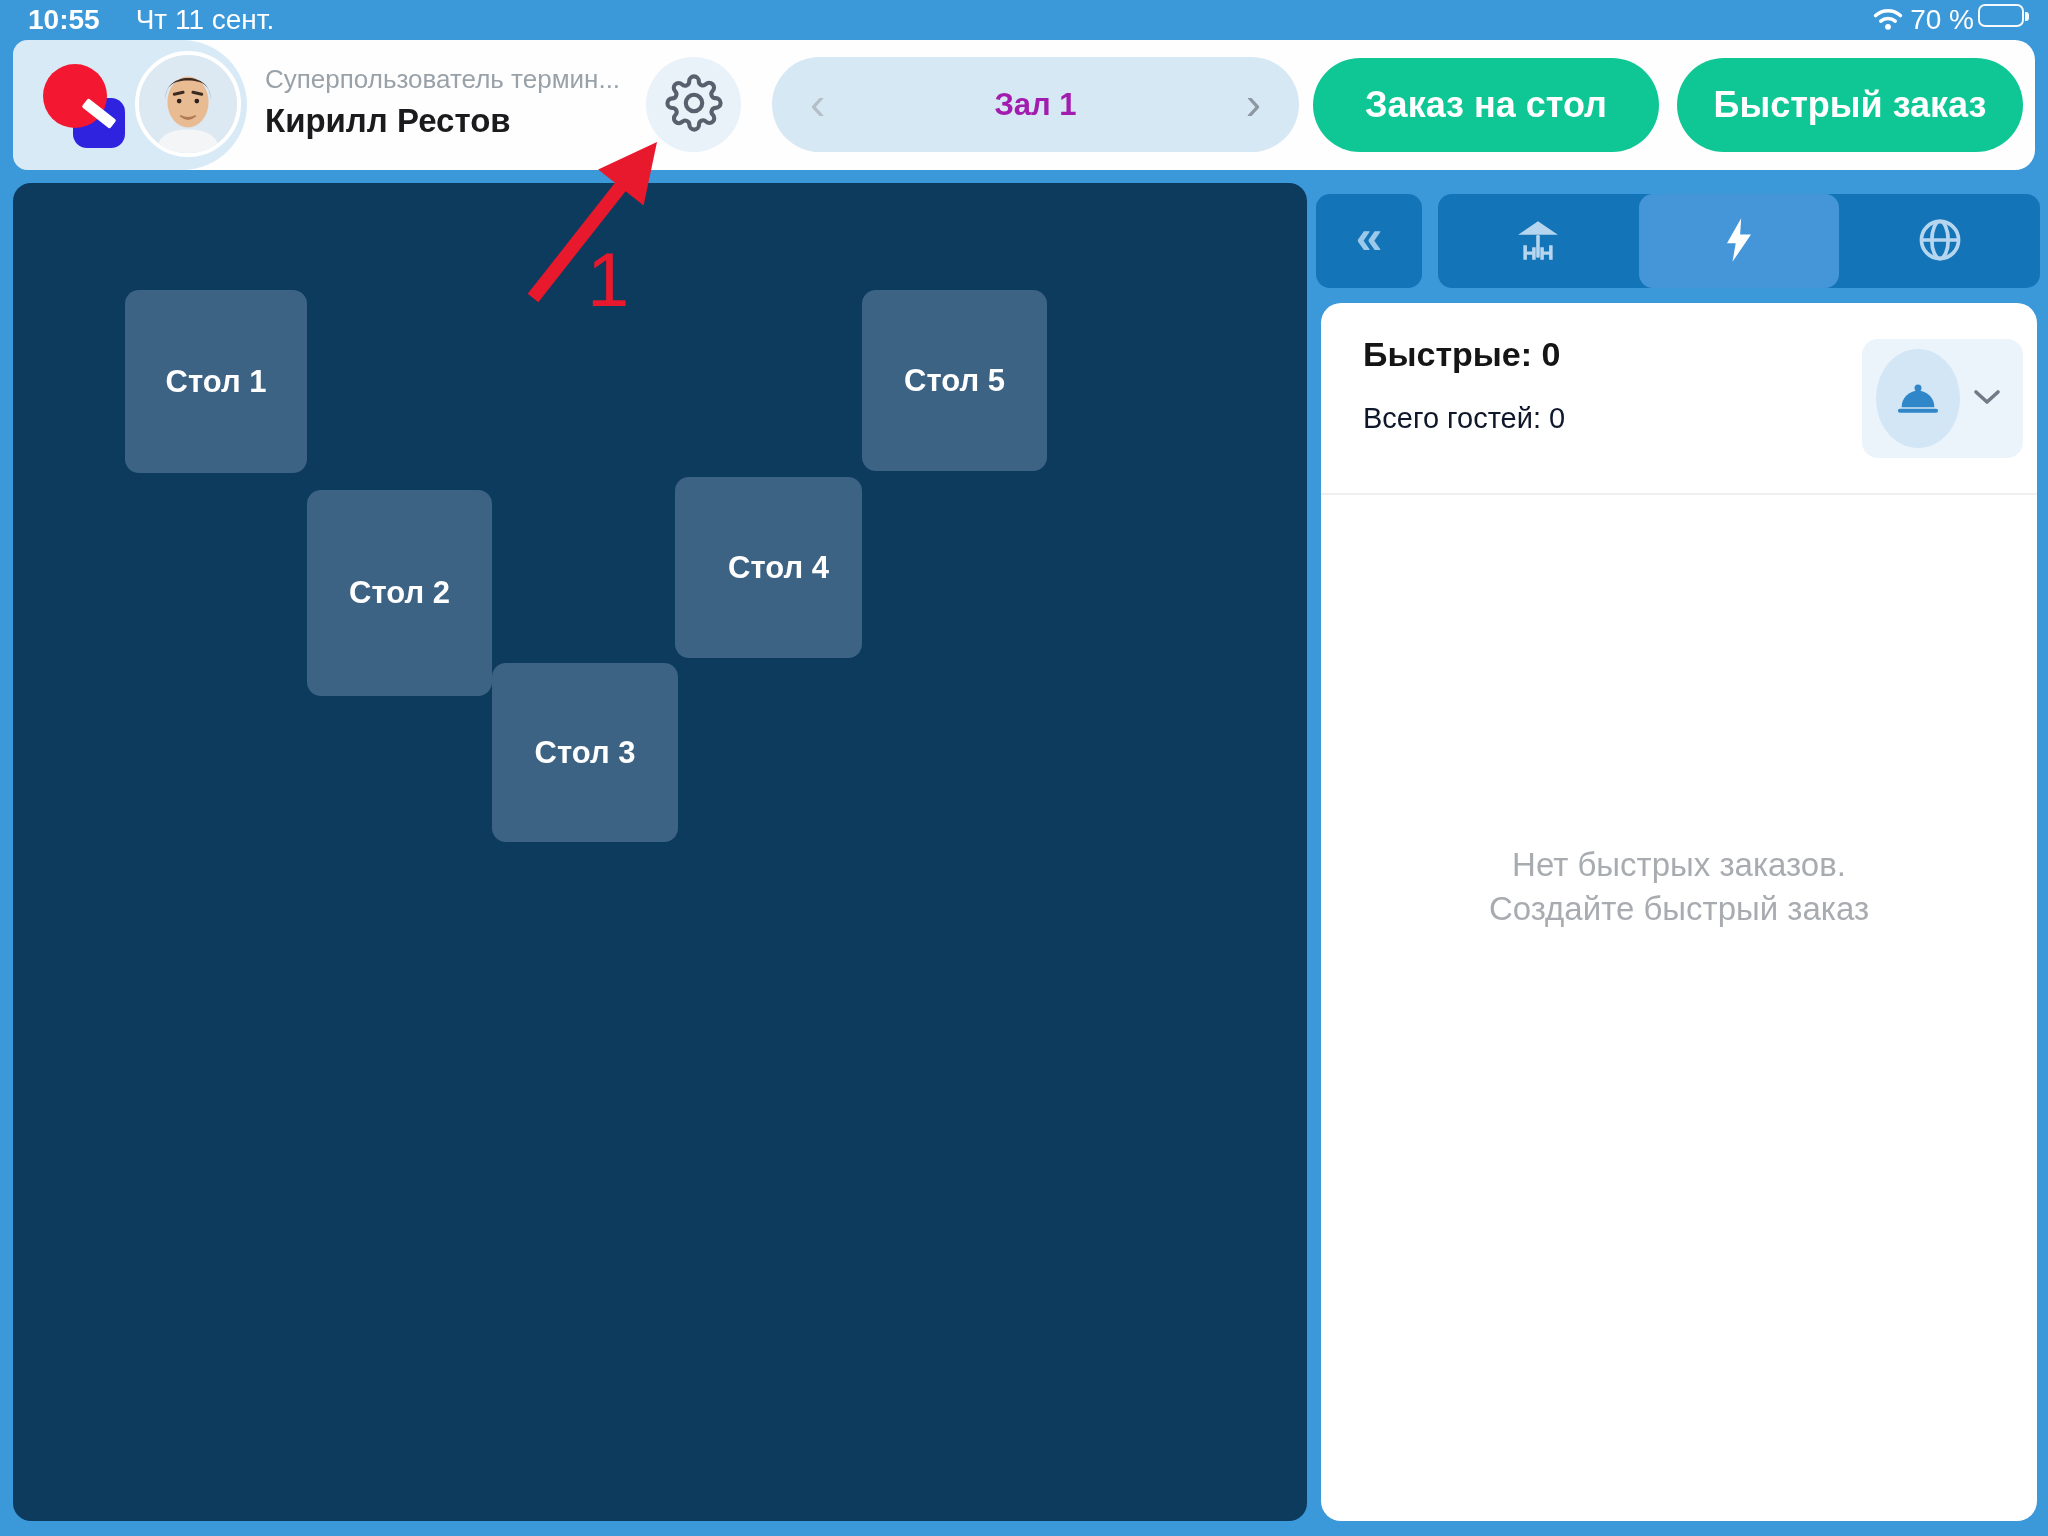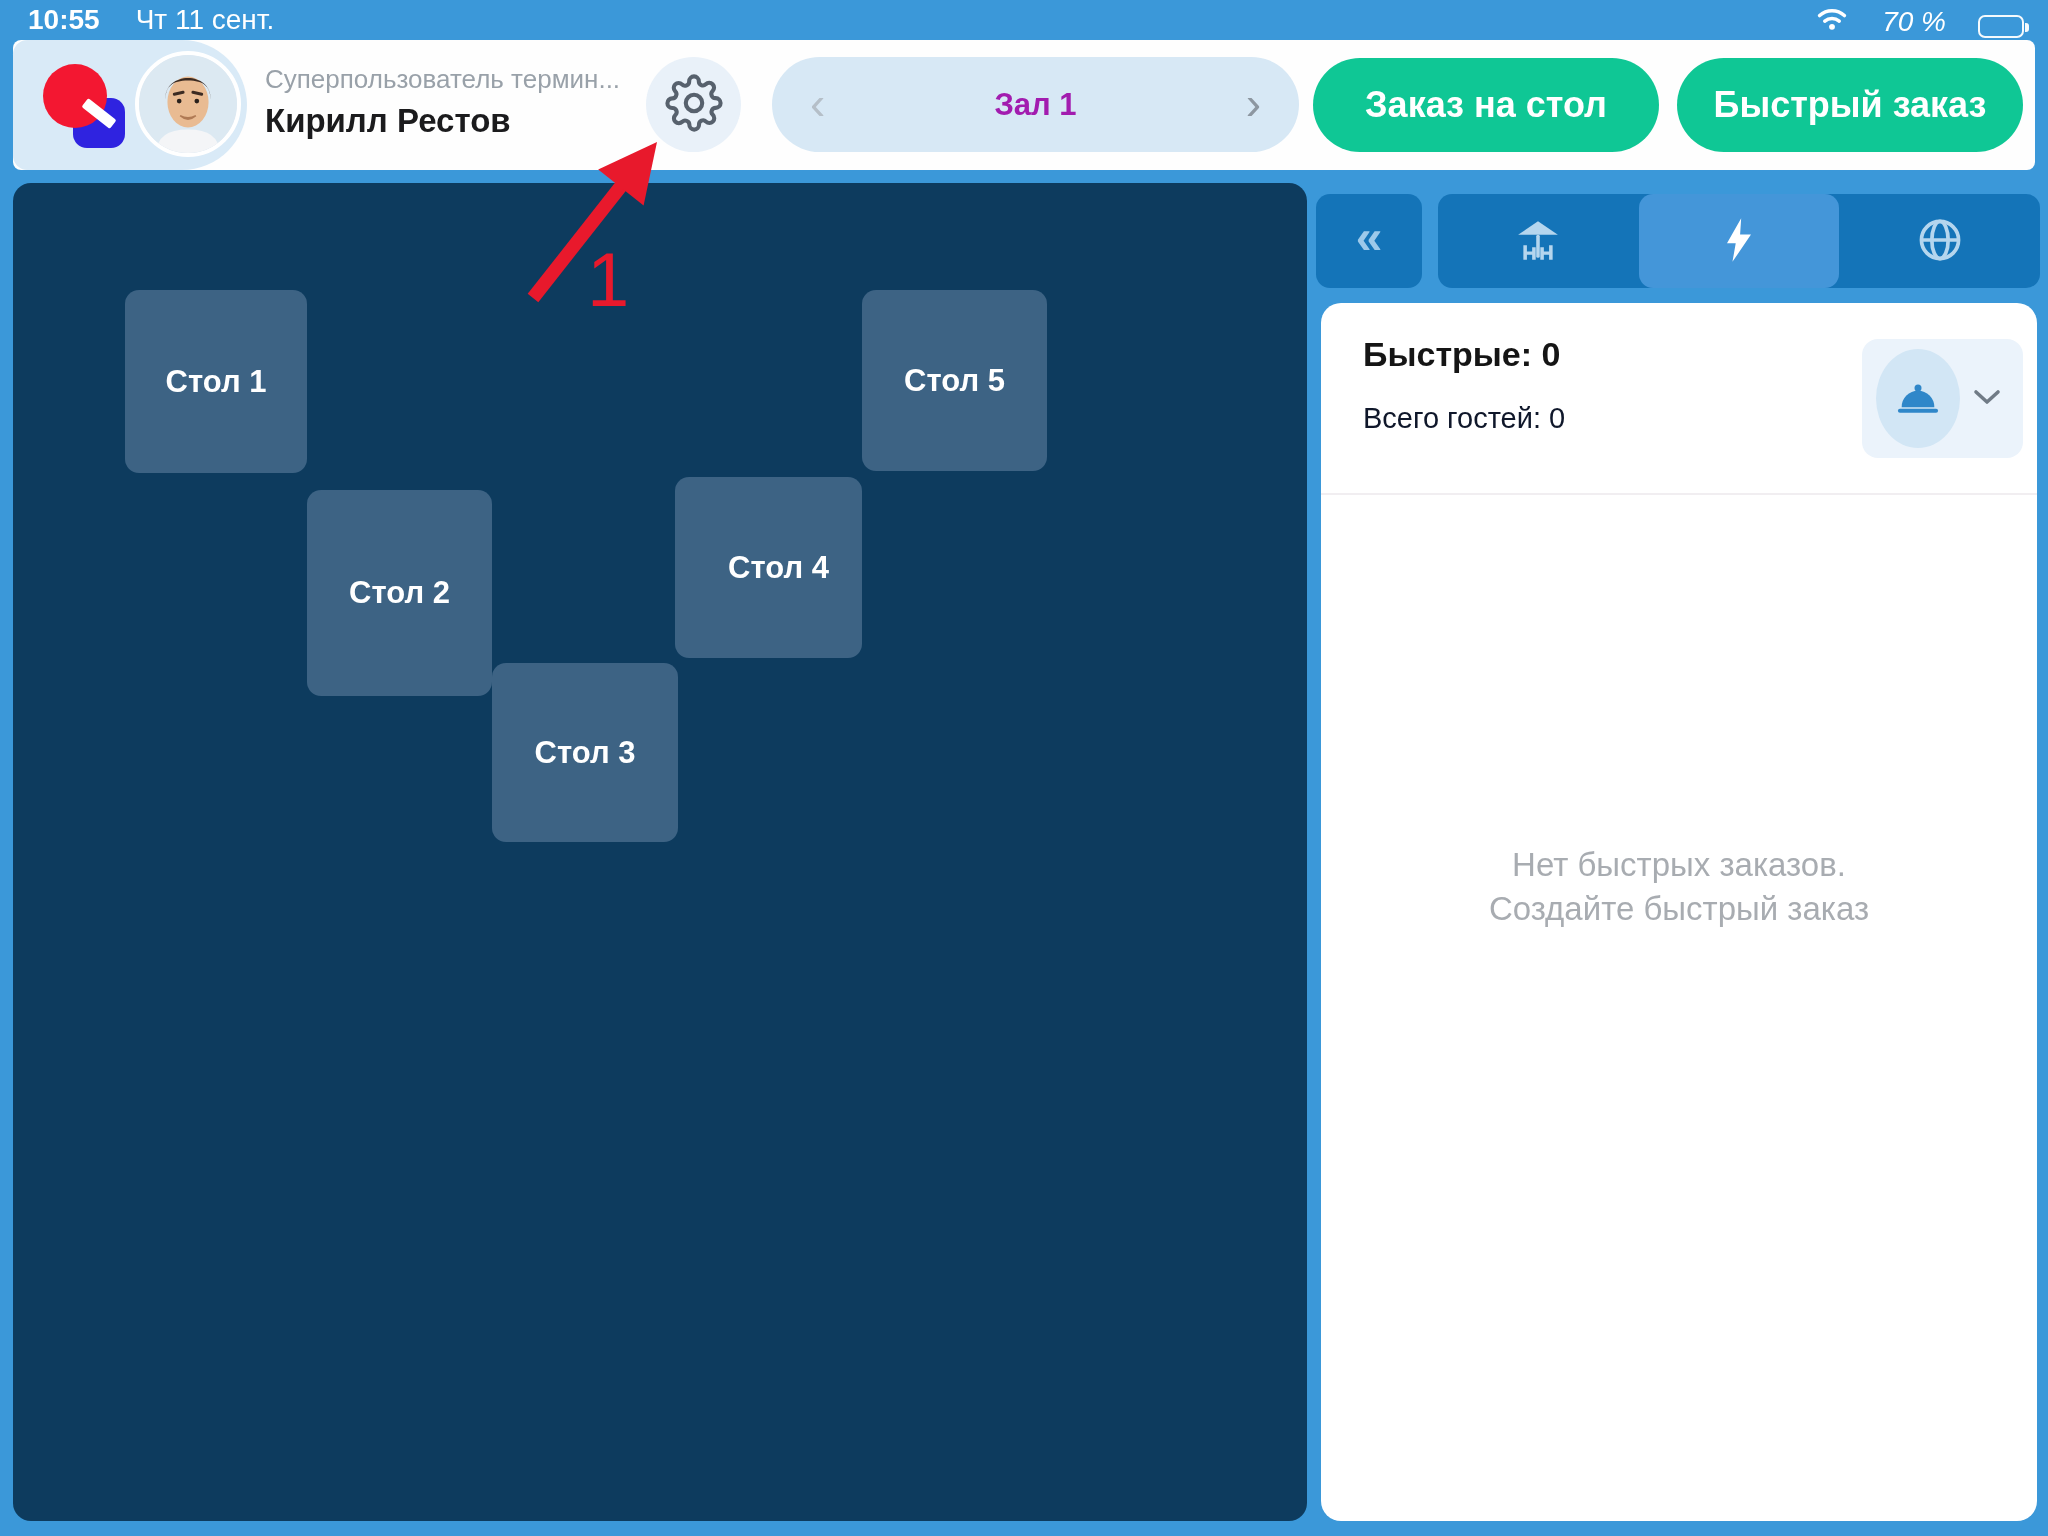--- a/index.html
+++ b/index.html
@@ -5,27 +5,27 @@
   * { margin:0; padding:0; box-sizing:border-box; }
   html,body { width:2048px; height:1536px; }
   body { font-family:"Liberation Sans","DejaVu Sans",sans-serif; background:#3b98d9; }
   .screen { position:relative; width:2048px; height:1536px; background:#3b98d9; overflow:hidden; }
   .abs { position:absolute; }
 
   
   .status-bar { left:0; top:0; width:2048px; height:40px; color:#fff;border-radius:20px; }
   .sb-left { left:28px; top:4px; display:flex; align-items:center; gap:36px; font-size:28px; }
   .sb-time { font-weight:700; }
-  .sb-right { right:24px; top:4px; display:flex; align-items:flex-end; gap:32px; font-size:28px;font-style:italic; }
+  .sb-right { right:24px; top:4px; display:flex; align-items:flex-start; gap:4px; font-size:28px; }
   .battery { width:46px; height:23px; border:2.5px solid rgba(255,255,255,.95); border-radius:7px; padding:2px; position:relative; }
   .battery-fill { width:70%; height:100%; background:#fff; border-radius:3px; }
   .battery-tip { position:absolute; right:-7px; top:6px; width:4px; height:9px; background:rgba(255,255,255,.95); border-radius:0 3px 3px 0; }
 
   
-  .header { left:13px; top:40px; width:2022px; height:130px; background:#fefefe; border-radius:8px; }
+  .header { left:13px; top:40px; width:2022px; height:130px; background:#fefefe; border-radius:20px; }
   .header-blob { left:0; top:0; width:234px; height:130px; background:#d9eaf7; border-radius:20px 90px 90px 20px; }
   .logo { left:30px; top:24px; width:84px; height:84px; }
   .logo-square { left:30px; top:34px; width:52px; height:50px; background:#2f23e0; border-radius:14px; }
   .logo-circle { left:0; top:0; width:64px; height:64px; background:#f31731; border-radius:50%; }
   .logo-bar { left:38px; top:44px; width:36px; height:11px; background:#fff; border-radius:2px; transform:rotate(38deg); }
   .avatar { left:122px; top:11px; width:106px; height:106px; border-radius:50%; border:4px solid #fff; overflow:hidden; background:#dfe9f2; }
   .user-info { left:252px; top:24px; cursor:pointer; }
   .user-role { font-size:26px; color:#99a1a9; }
   .user-name { font-size:33px; font-weight:700; color:#1b1b1d; margin-top:7px; }
   .gear-btn { left:633px; top:17px; width:95px; height:95px; border-radius:50%; background:#e9f1f9; border:none; display:flex; align-items:center; justify-content:center; cursor:pointer; }

